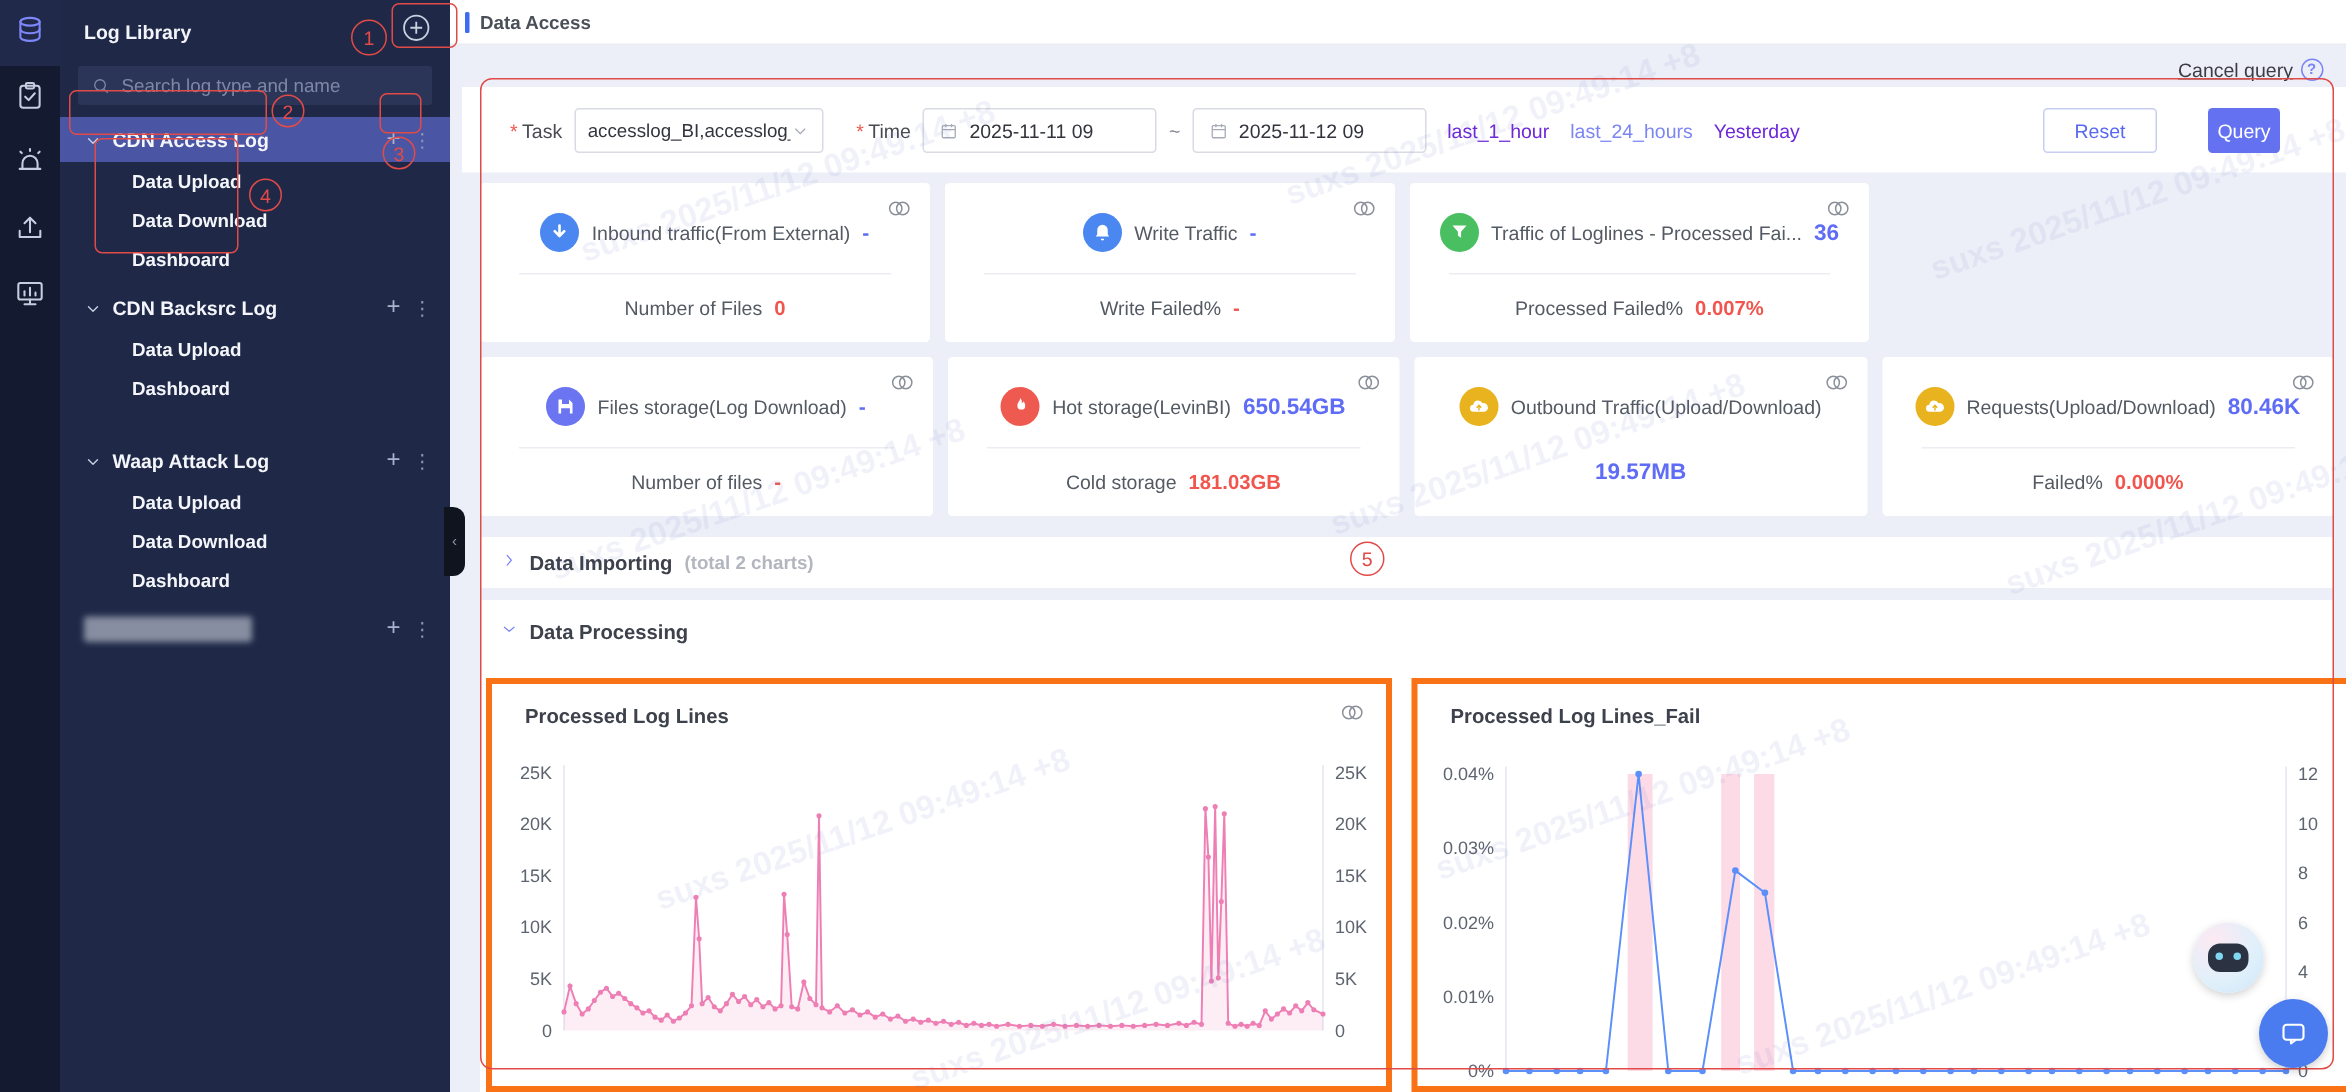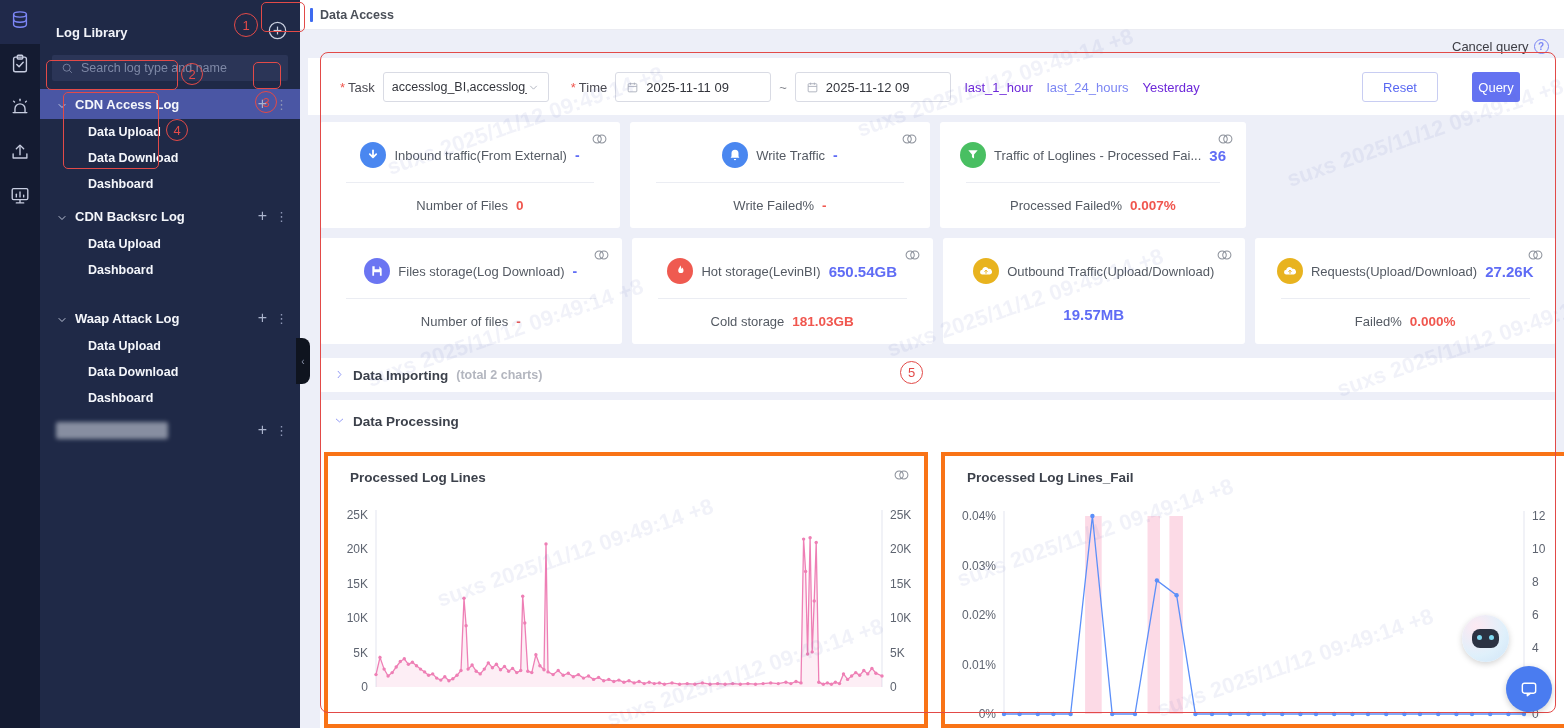--- a/index.html
+++ b/index.html
@@ -9,21 +9,21 @@
 
   
   .rail{position:absolute;left:0;top:0;width:40px;height:728px;background:#141b31;z-index:10;}
   .rail-item{width:40px;height:44px;display:flex;align-items:center;justify-content:center;}
   .rail-item svg{width:22px;height:22px;stroke:#c7cde0;fill:none;stroke-width:1.5;stroke-linecap:round;stroke-linejoin:round;}
   .rail-item.active{background:#20294a;}
   .rail-item.active svg{stroke:#7d87f7;}
 
   
   .sidebar{position:absolute;left:40px;top:0;width:260px;height:728px;background:#1f2947;z-index:10;color:#fff;}
-  .sb-head{display:flex;align-items:center;justify-content:space-between;padding:8px 12px 4px 16px;margin-top:12px;}
+  .sb-head{display:flex;align-items:center;justify-content:space-between;padding:8px 12px 4px 16px;}
   .sb-title{font-size:13px;font-weight:700;color:#f2f4fa;}
   .sb-add svg{width:21px;height:21px;stroke:#c9cfdf;fill:none;stroke-width:1.4;}
   .sb-search{margin:6px 12px 8px 12px;height:26px;background:#2b3557;border-radius:2px;
     display:flex;align-items:center;gap:7px;padding:0 9px;}
   .sb-search svg{width:13px;height:13px;stroke:#7e88a6;fill:none;stroke-width:1.6;}
   .sb-search span{font-size:12.5px;color:#7e88a6;}
   .tree{margin-top:2px;}
   .trow{display:flex;align-items:center;padding:0 12px 0 16px;}
   .trow.group{height:30px;}
   .trow.child{height:26px;padding-left:48px;}
@@ -429,21 +429,21 @@
             <circle cx="14" cy="9" r="5.3"></circle>
           </svg></span>
       <div class="card-top">
         <span class="ic" style="background-color: rgb(232, 179, 31);">
             <svg viewBox="0 0 24 24">
               <path d="M6 18a4 4 0 0 1-.5-8A5.5 5.5 0 0 1 16 8.3 4.3 4.3 0 0 1 18.5 18z" stroke="none"></path>
               <path d="M12 16v-5M9.8 12.8 12 10.5l2.2 2.3" fill="none" stroke="#e8b31f" stroke-width="1.6" stroke-linecap="round"></path>
             </svg>
           </span>
         <span class="card-title">Requests(Upload/Download)</span>
-        <span class="tv" style="font-size:15px;">27.26K</span>
+        <span class="tv" style="font-size:15px;">80.46K</span>
       </div>
       <div class="card-divider"></div>
       <div class="card-bottom">
         <span class="cb-label">Failed%</span>
         <span class="cb-value">0.000%</span>
       </div>
     </div>
   </div>
 
   <div class="sec-importing">

